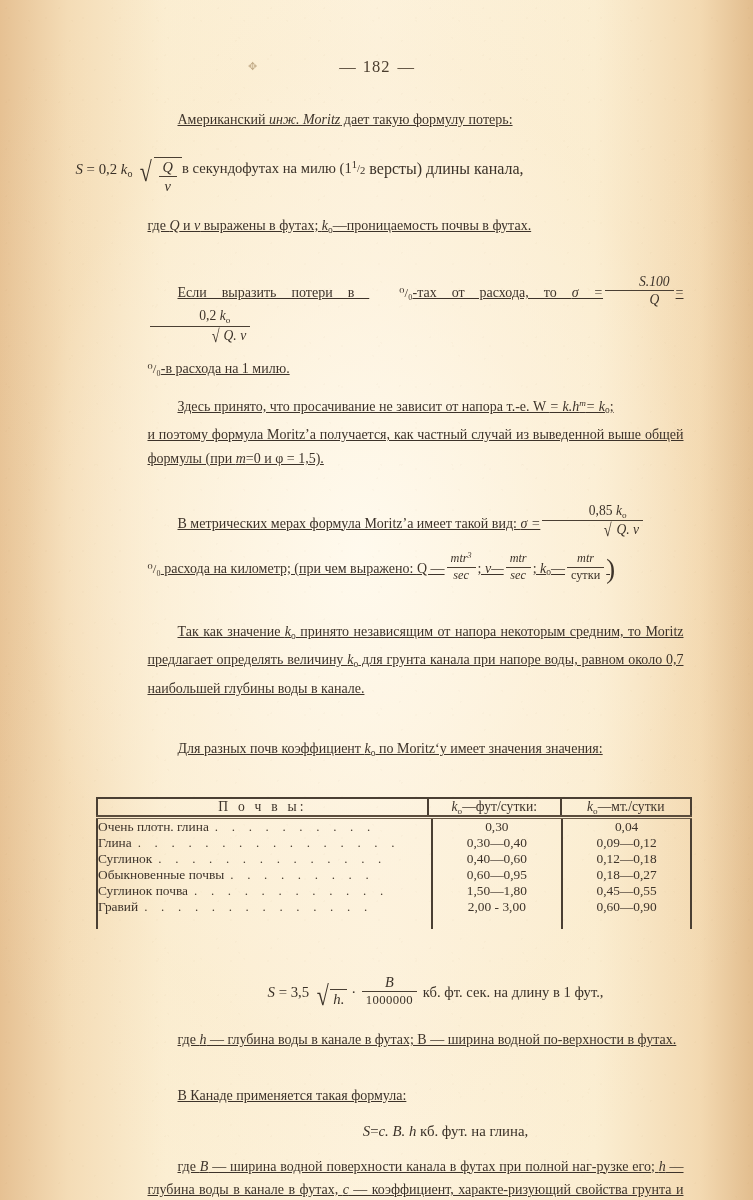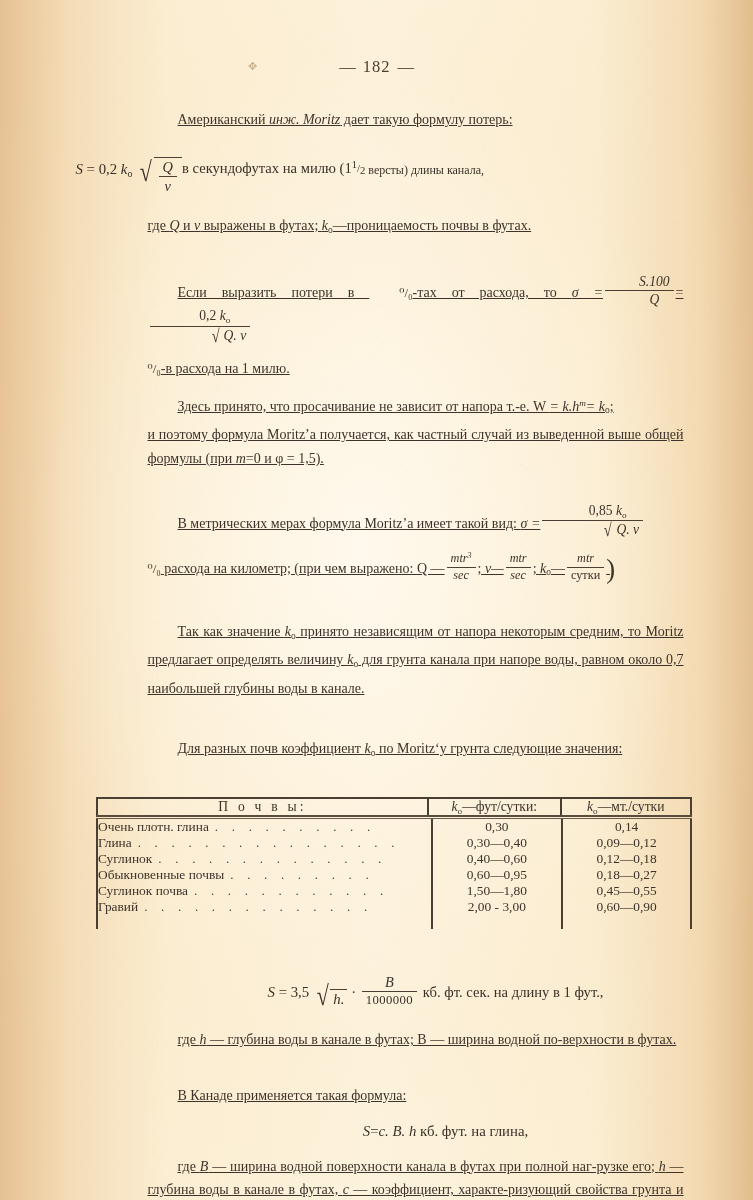--- a/index.html
+++ b/index.html
@@ -241,21 +241,21 @@
       <div class="gap-l"></div>
 
       <p class="indent"><span>Американский </span><i>инж. Moritz</i><span> дает такую формулу потерь:</span></p>
 
       <div class="gap-m"></div>
 
       <div class="formula-line" style="margin-left:-60px;">
         <span class="math">S</span>
         <span class="mathrm">= 0,2</span>
         <span class="math">k</span><span class="sub">o</span>
-        <span class="radical"><span class="radsign">√</span><span class="radbody"><span class="frac"><span class="num math">Q</span><span class="den math">v</span></span></span></span><span style="font-size:14.6px;margin-top:14px;">в секундофутах на милю (1</span><span class="mixfrac"><span class="n">1</span>/<span class="d">2</span></span><span style="font-size:12px;"> версты) длины канала,</span>
+        <span class="radical"><span class="radsign">√</span><span class="radbody"><span class="frac"><span class="num math">Q</span><span class="den math">v</span></span></span></span><span style="font-size:14.6px;margin-top:14px;">в секундофутах на милю (1</span><span class="mixfrac"><span class="n">1</span>/<span class="d">2</span></span><span style="font-size:16px;"> версты) длины канала,</span>
       </div>
 
       <div class="gap-s"></div>
 
       <p><span>где </span><i>Q</i><span> и </span><i>v</i><span> выражены в футах; </span><i>k</i><span class="sub">o</span><span>—проницаемость  почвы  в футах.</span></p>
 
       <div class="gap-s"></div>
 
       <p class="indent" style="line-height:30px;"><span>Если выразить потери в </span><span class="pct">⁰/₀</span><span>-тах  от  расхода,  то </span><span class="math">σ =</span><span class="frac"><span class="num math">S.100</span><span class="den math">Q</span></span><span class="mathrm">=</span><span class="frac"><span class="num"><span class="mathrm">0,2</span> <i>k</i><span class="sub">o</span></span><span class="den"><span class="radsign" style="font-size:1.35em;">√</span><i>Q. v</i></span></span></p>
 
@@ -268,21 +268,21 @@
       <p class="indent" style="line-height:30px;"><span>В метрических мерах формула Moritz’a имеет такой вид: </span><span class="math">σ =</span><span class="frac"><span class="num"><span class="mathrm">0,85</span> <i>k</i><span class="sub">o</span></span><span class="den"><span class="radsign" style="font-size:1.35em;">√</span><i>Q. v</i></span></span></p>
 
       <p style="line-height:32px;"><span class="pct">⁰/₀</span><span> расхода  на  километр; (при чем выражено: </span><span class="mathrm">Q —</span><span class="frac small"><span class="num math"><span>mtr</span><span class="sup">3</span></span><span class="den math">sec</span></span><span>; </span><i>v—</i><span class="frac small"><span class="num math">mtr</span><span class="den math">sec</span></span><span>; </span><i>k</i><span class="sub">o</span><span>—</span><span class="frac small"><span class="num math">mtr</span><span class="den mathrm">сутки</span></span><span style="font-size:1.9em;font-style:normal;vertical-align:-0.2em;">)</span></p>
 
       <div class="gap-s"></div>
 
       <p class="indent"><span>Так как значение </span><i>k</i><span class="sub">o</span><span> принято независящим от напора некоторым средним, то Moritz  предлагает определять величину </span><i>k</i><span class="sub">o</span><span> для грунта канала при напоре воды, равном около 0,7 наибольшей глубины воды в канале.</span></p>
 
       <div class="gap-m"></div>
 
-      <p class="indent"><span>Для разных почв коэффициент </span><i>k</i><span class="sub">o</span><span> по Moritz‘y грунта следующие значения:</span></p>
+      <p class="indent"><span>Для разных почв коэффициент </span><i>k</i><span class="sub">o</span><span> по Moritz‘y имеет значения значения:</span></p>
 
     </div>
 
     <div class="gap-l"></div>
 
     <div class="tbl-wrap">
       <div class="rule-top"></div>
       <table class="soil">
         <thead>
           <tr>
@@ -291,21 +291,21 @@
             <th class="hdr-cell col-div right-edge" style="width:130px;"><i>k</i><span class="sub">o</span><span>—мт./сутки</span></th>
           </tr>
         </thead>
       </table>
       <div class="rule-dbl"></div>
       <table class="soil">
         <tbody>
           <tr>
             <td class="namecell left-edge" style="width:334px;"><span>Очень плотн. глина</span><span class="leaders">. . . . . . . . . .</span></td>
             <td class="valcell col-div" style="width:132px;">0,30</td>
-            <td class="valcell col-div right-edge" style="width:130px;">0,14</td>
+            <td class="valcell col-div right-edge" style="width:130px;">0,04</td>
           </tr>
           <tr>
             <td class="namecell left-edge"><span>Глина</span><span class="leaders">. . . . .   . . . . . . . . . . .</span></td>
             <td class="valcell col-div">0,30—0,40</td>
             <td class="valcell col-div right-edge">0,09—0,12</td>
           </tr>
           <tr>
             <td class="namecell left-edge"><span>Суглинок</span><span class="leaders">. . . . . . . . . .   . . . .</span></td>
             <td class="valcell col-div">0,40—0,60</td>
             <td class="valcell col-div right-edge">0,12—0,18</td>

